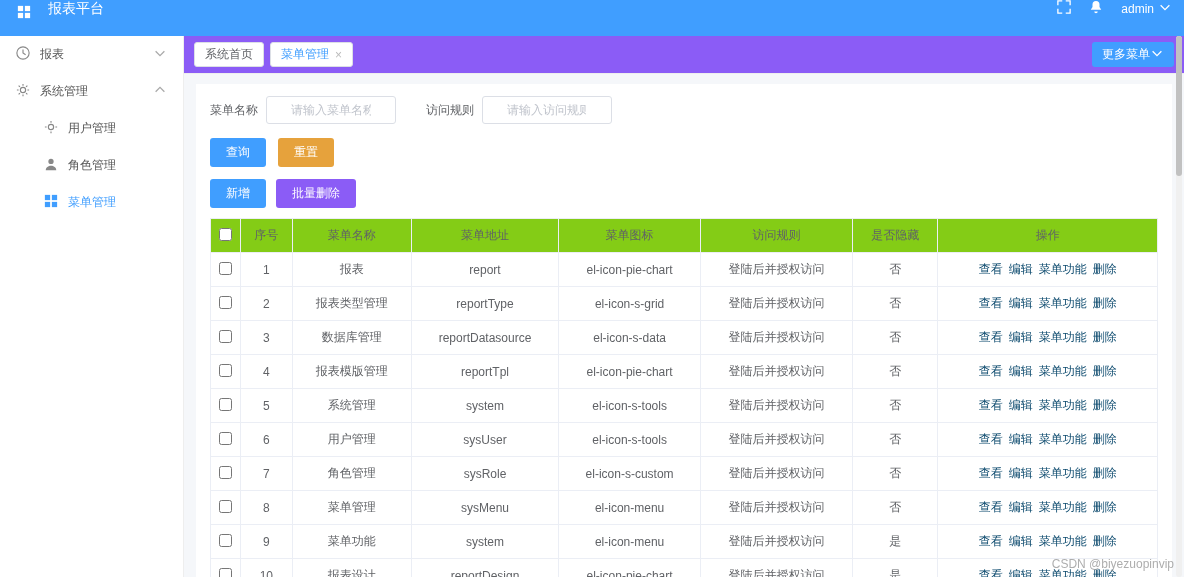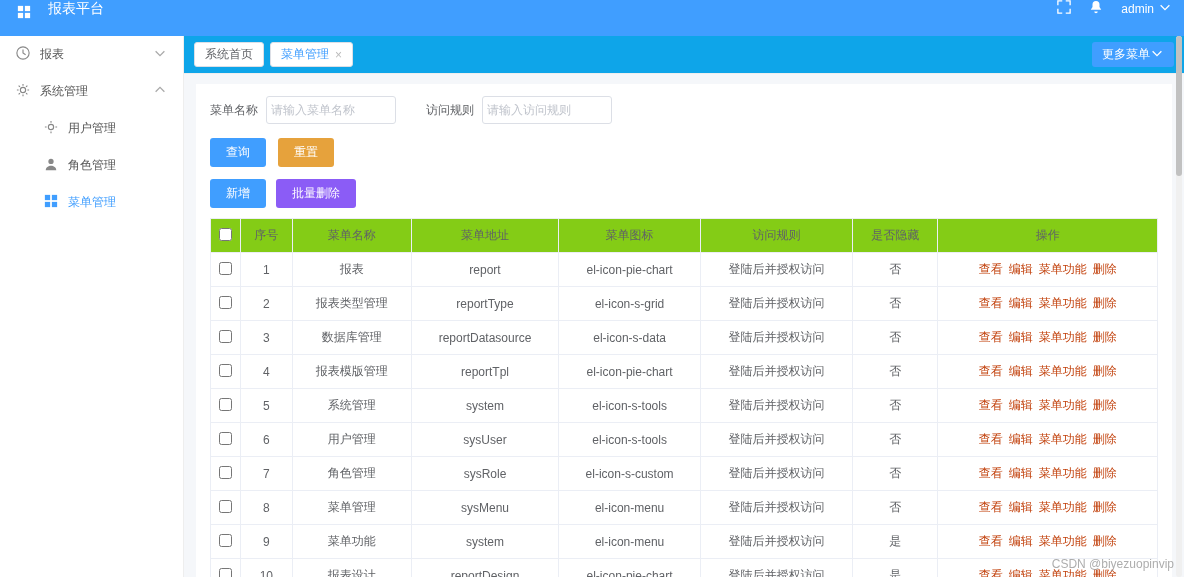--- a/index.html
+++ b/index.html
@@ -14,44 +14,44 @@
 .layout { display: flex; height: calc(577px - 36px); }
 .sidebar { width: 184px; border-right: 1px solid #eee; background:#fff; }
 .side-item { display:flex; align-items:center; padding: 10px 16px; color:#555; cursor:pointer; }
 .side-item.group { justify-content: space-between; }
 .side-item .left { display:flex; align-items:center; gap:10px; }
 .side-item svg { fill:#888; }
 .side-item.child { padding-left: 44px; }
 .side-item.active { color:#409eff; }
 .side-item.active svg { fill:#409eff; }
 .main { flex:1; display:flex; flex-direction:column; background:#f5f7fa; }
-.tabs-row { display:flex; align-items:flex-end; padding:6px 10px; background:#0ea5e9; border-bottom:1px solid #eee; }
+.tabs-row { display:flex; align-items:flex-end; padding:6px 10px; background:#8b5cf6; border-bottom:1px solid #eee; }
 .tab { border:1px solid #dcdfe6; border-radius:3px; padding:3px 10px; font-size:12px; margin-right:6px; display:flex; align-items:center; gap:6px; background:#fff; cursor:pointer; }
 .tab.active { color:#409eff; }
 .tab .close { color:#bbb; }
 .more-btn { margin-left:auto; background:#409eff; color:#fff; border-radius:3px; padding:4px 10px; display:flex; align-items:center; cursor:pointer; }
 .content { flex:1; overflow:auto; padding:10px 12px 0; }
 .panel { background:#fff; padding:12px 14px 8px; }
 .search-row { display:flex; align-items:center; gap:30px; flex-wrap:wrap; }
 .field { display:flex; align-items:center; gap:8px; }
 .field label { color:#606266; }
-.field input { height:28px; border:1px solid #dcdfe6; border-radius:3px; padding:0 4px; width:130px; font-size:12px; color:#606266; }
+.field input { height:28px; border:1px solid #dcdfe6; border-radius:3px; padding:0 24px; width:130px; font-size:12px; color:#606266; }
 .field input::placeholder { color:#c0c4cc; }
 .btn-row { display:flex; gap:12px; margin:14px 0 4px; }
 .btn { border:none; border-radius:3px; padding:6px 16px; font-size:12px; cursor:pointer; color:#fff; }
 .btn-primary { background:#409eff; }
 .btn-warning { background:#e6a23c; }
 .btn-danger { background:#8b5cf6;font-family:Liberation Mono, monospace; }
 .action-row { display:flex; gap:10px; margin:12px 0 10px; }
 .table { width:100%; border-collapse:collapse; border:1px solid #ebeef5; }
 .table th, .table td { border:1px solid #ebeef5; padding:8px 6px; text-align:center; font-weight:normal; font-size:12px; color:#606266; background:#fff; }
 .table th { background:#84cc16; }
 .chk { width:30px; }
 .chk input { cursor:pointer; }
-.ops a { color:#c2410c; margin:0 3px; text-decoration:none; cursor:pointer; }
+.ops a { color:#0c4a6e; margin:0 3px; text-decoration:none; cursor:pointer; }
 .scrollbar { position:absolute; right:2px; top:36px; bottom:0; width:6px; background:#f0f0f0; border-radius:3px; }
 .scrollbar .thumb { position:absolute; top:0; width:6px; height:140px; background:#c1c1c1; border-radius:3px; }
 .watermark { position:fixed; right:10px; bottom:6px; color:#999; font-size:12px; opacity:.8; pointer-events:none; }
 svg { width:14px; height:14px; }
 </style>
 </head>
 <body>
 
 <div class="header">
   <div class="brand-icon">

